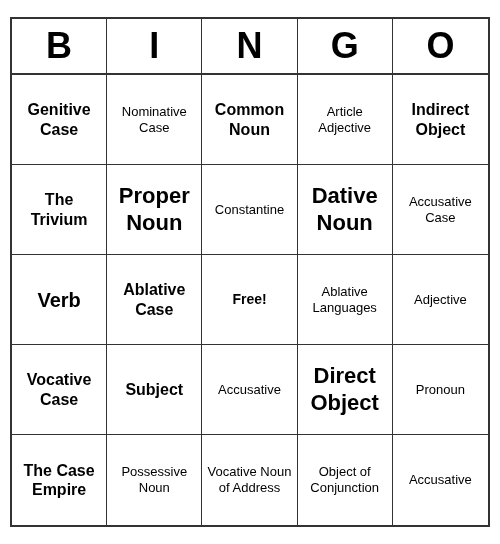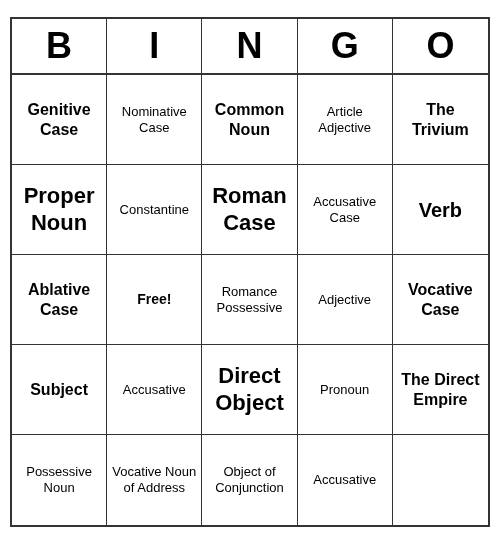--- a/index.html
+++ b/index.html
@@ -90,66 +90,69 @@
       <div class="bingo-cell">
         <span class="cell-text size-small">Nominative Case</span>
       </div>
       <div class="bingo-cell">
         <span class="cell-text size-medium">Common Noun</span>
       </div>
       <div class="bingo-cell">
         <span class="cell-text size-small">Article Adjective</span>
       </div>
       <div class="bingo-cell">
+        <span class="cell-text size-medium">Indirect Object</span>
+      </div>
+      <div class="bingo-cell">
         <span class="cell-text size-medium">The Trivium</span>
       </div>
       <div class="bingo-cell">
         <span class="cell-text size-large">Proper Noun</span>
       </div>
       <div class="bingo-cell">
         <span class="cell-text size-small">Constantine</span>
       </div>
       <div class="bingo-cell">
-        <span class="cell-text size-large">Roman Case</span>
+        <span class="cell-text size-large">Dative Noun</span>
       </div>
       <div class="bingo-cell">
         <span class="cell-text size-small">Accusative Case</span>
       </div>
       <div class="bingo-cell">
         <span class="cell-text size-xlarge">Verb</span>
       </div>
       <div class="bingo-cell">
         <span class="cell-text size-medium">Ablative Case</span>
       </div>
       <div class="bingo-cell">
         <span class="cell-text free-cell">Free!</span>
       </div>
       <div class="bingo-cell">
-        <span class="cell-text size-small">Romance Possessive</span>
+        <span class="cell-text size-small">Ablative Languages</span>
       </div>
       <div class="bingo-cell">
         <span class="cell-text size-small">Adjective</span>
       </div>
       <div class="bingo-cell">
         <span class="cell-text size-medium">Vocative Case</span>
       </div>
       <div class="bingo-cell">
         <span class="cell-text size-medium">Subject</span>
       </div>
       <div class="bingo-cell">
         <span class="cell-text size-small">Accusative</span>
       </div>
       <div class="bingo-cell">
         <span class="cell-text size-large">Direct Object</span>
       </div>
       <div class="bingo-cell">
         <span class="cell-text size-small">Pronoun</span>
       </div>
       <div class="bingo-cell">
-        <span class="cell-text size-medium">The Direct Empire</span>
+        <span class="cell-text size-medium">The Case Empire</span>
       </div>
       <div class="bingo-cell">
         <span class="cell-text size-small">Possessive Noun</span>
       </div>
       <div class="bingo-cell">
         <span class="cell-text size-small">Vocative Noun of Address</span>
       </div>
       <div class="bingo-cell">
         <span class="cell-text size-small">Object of Conjunction</span>
       </div>

